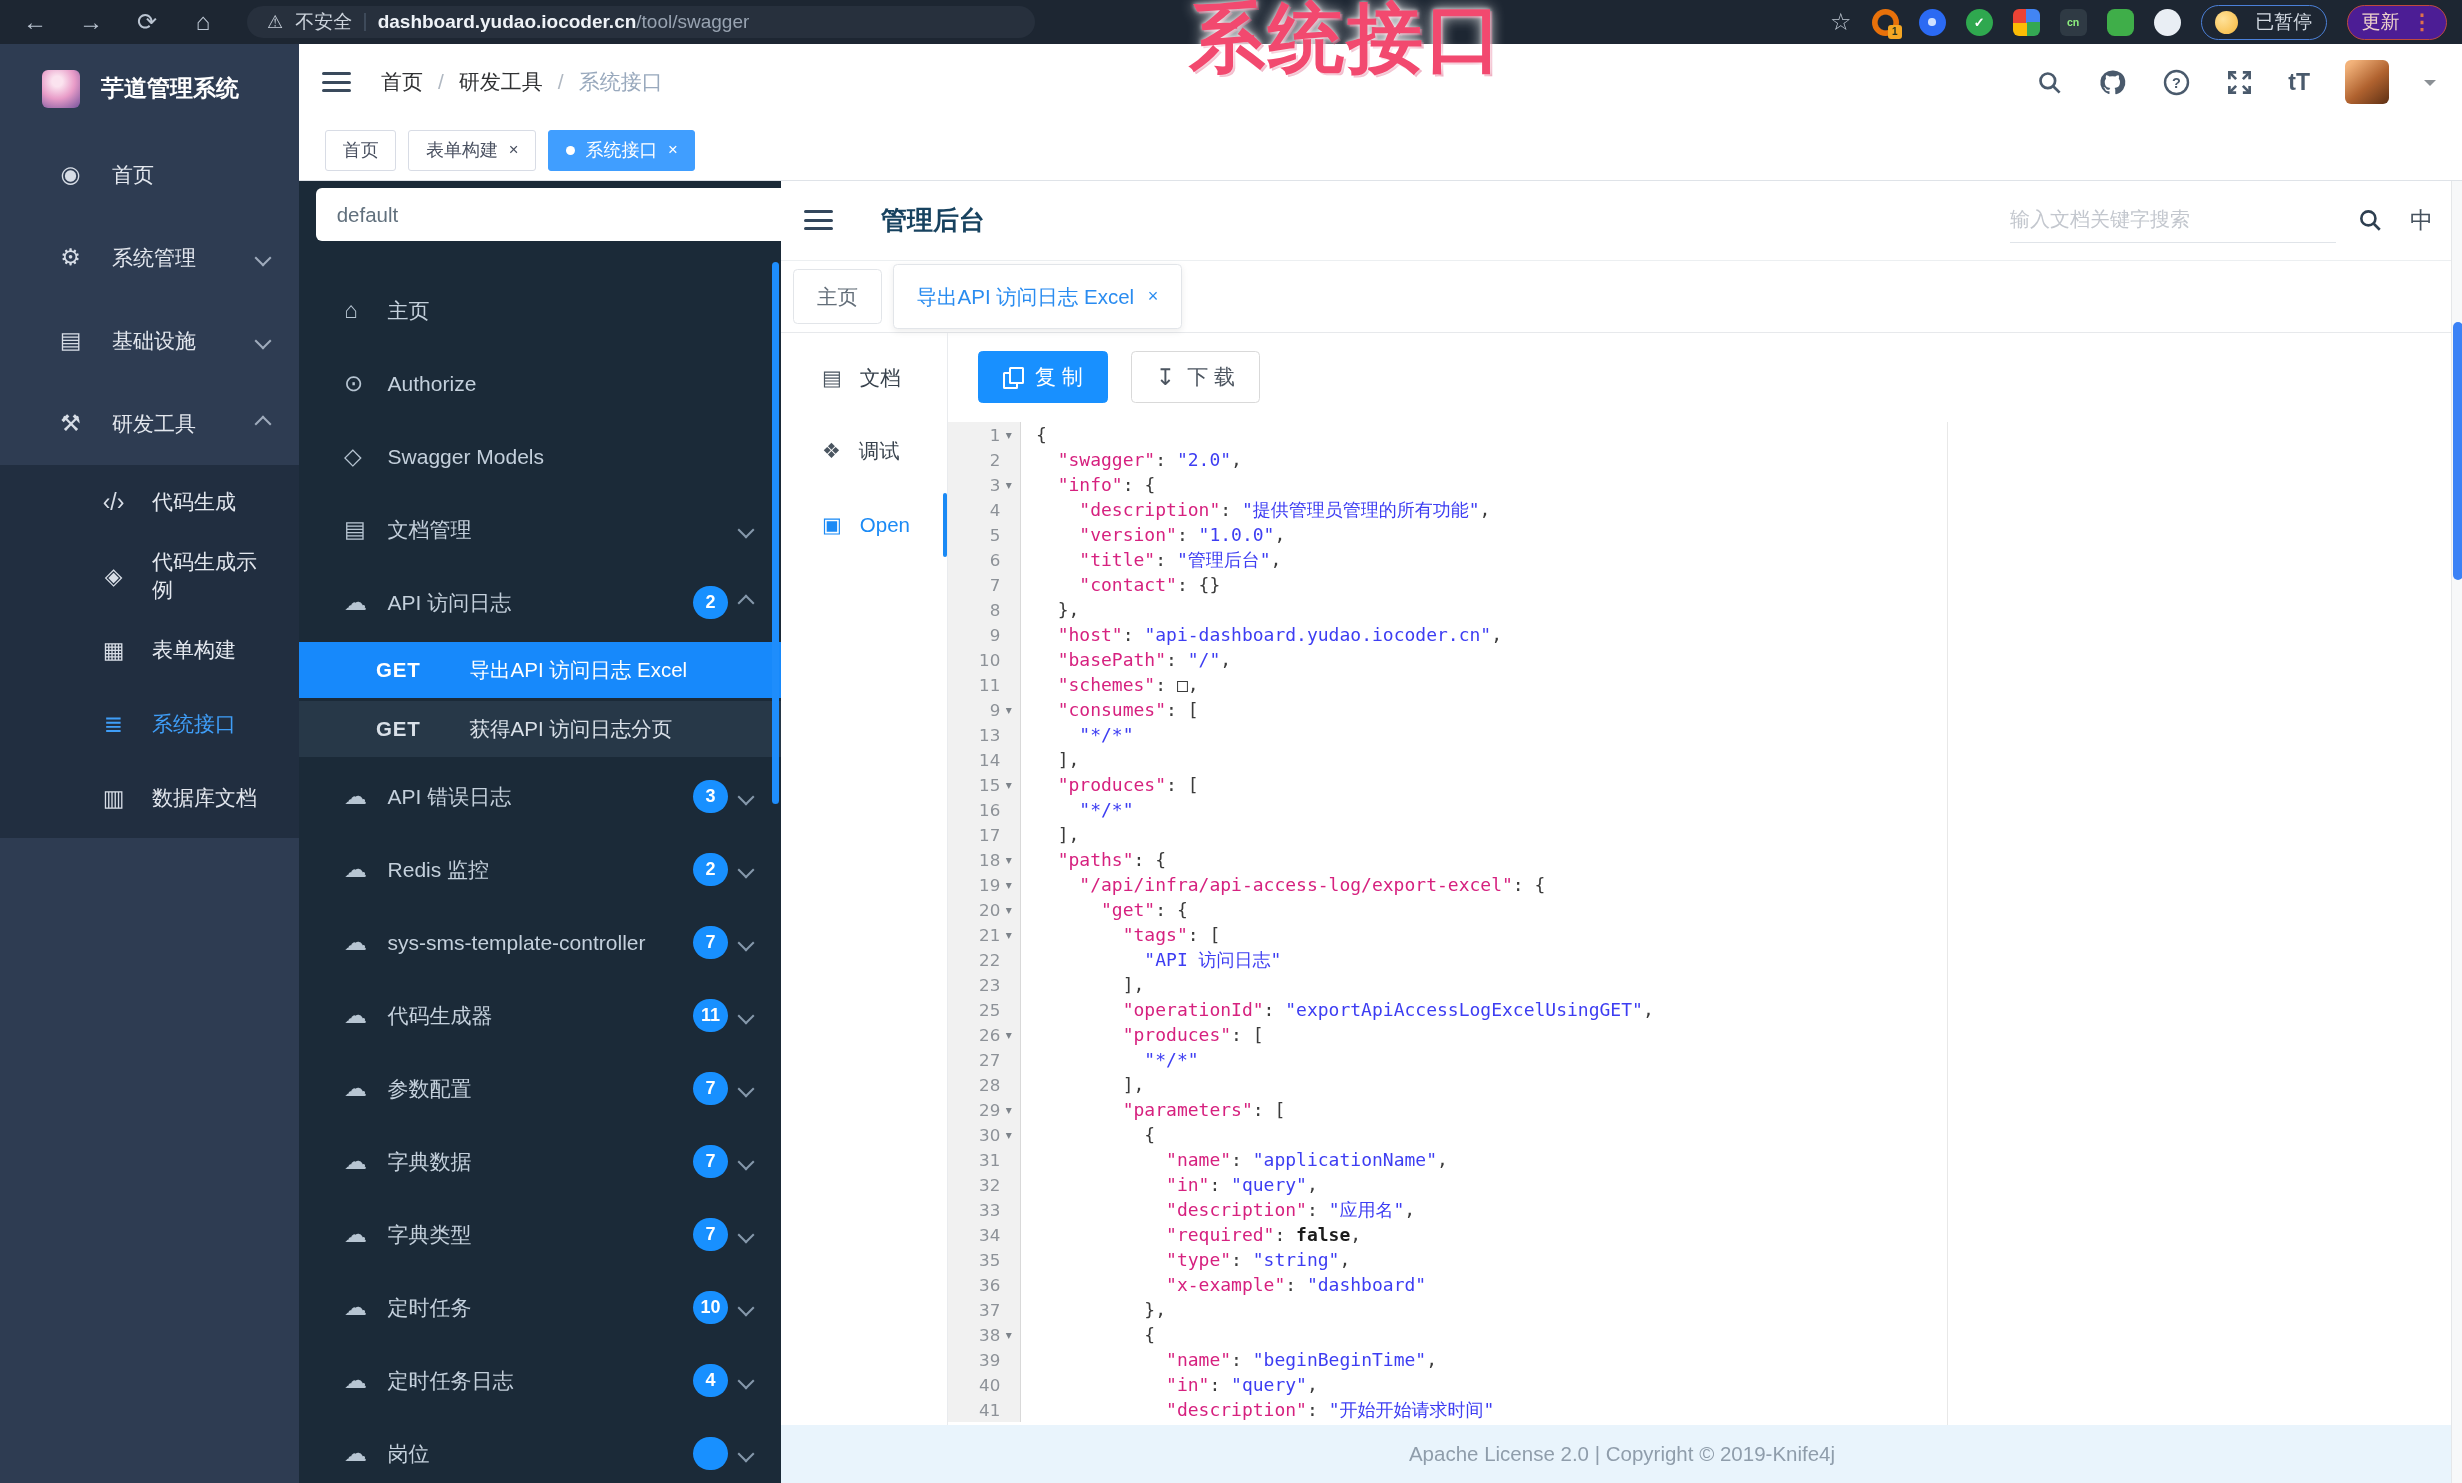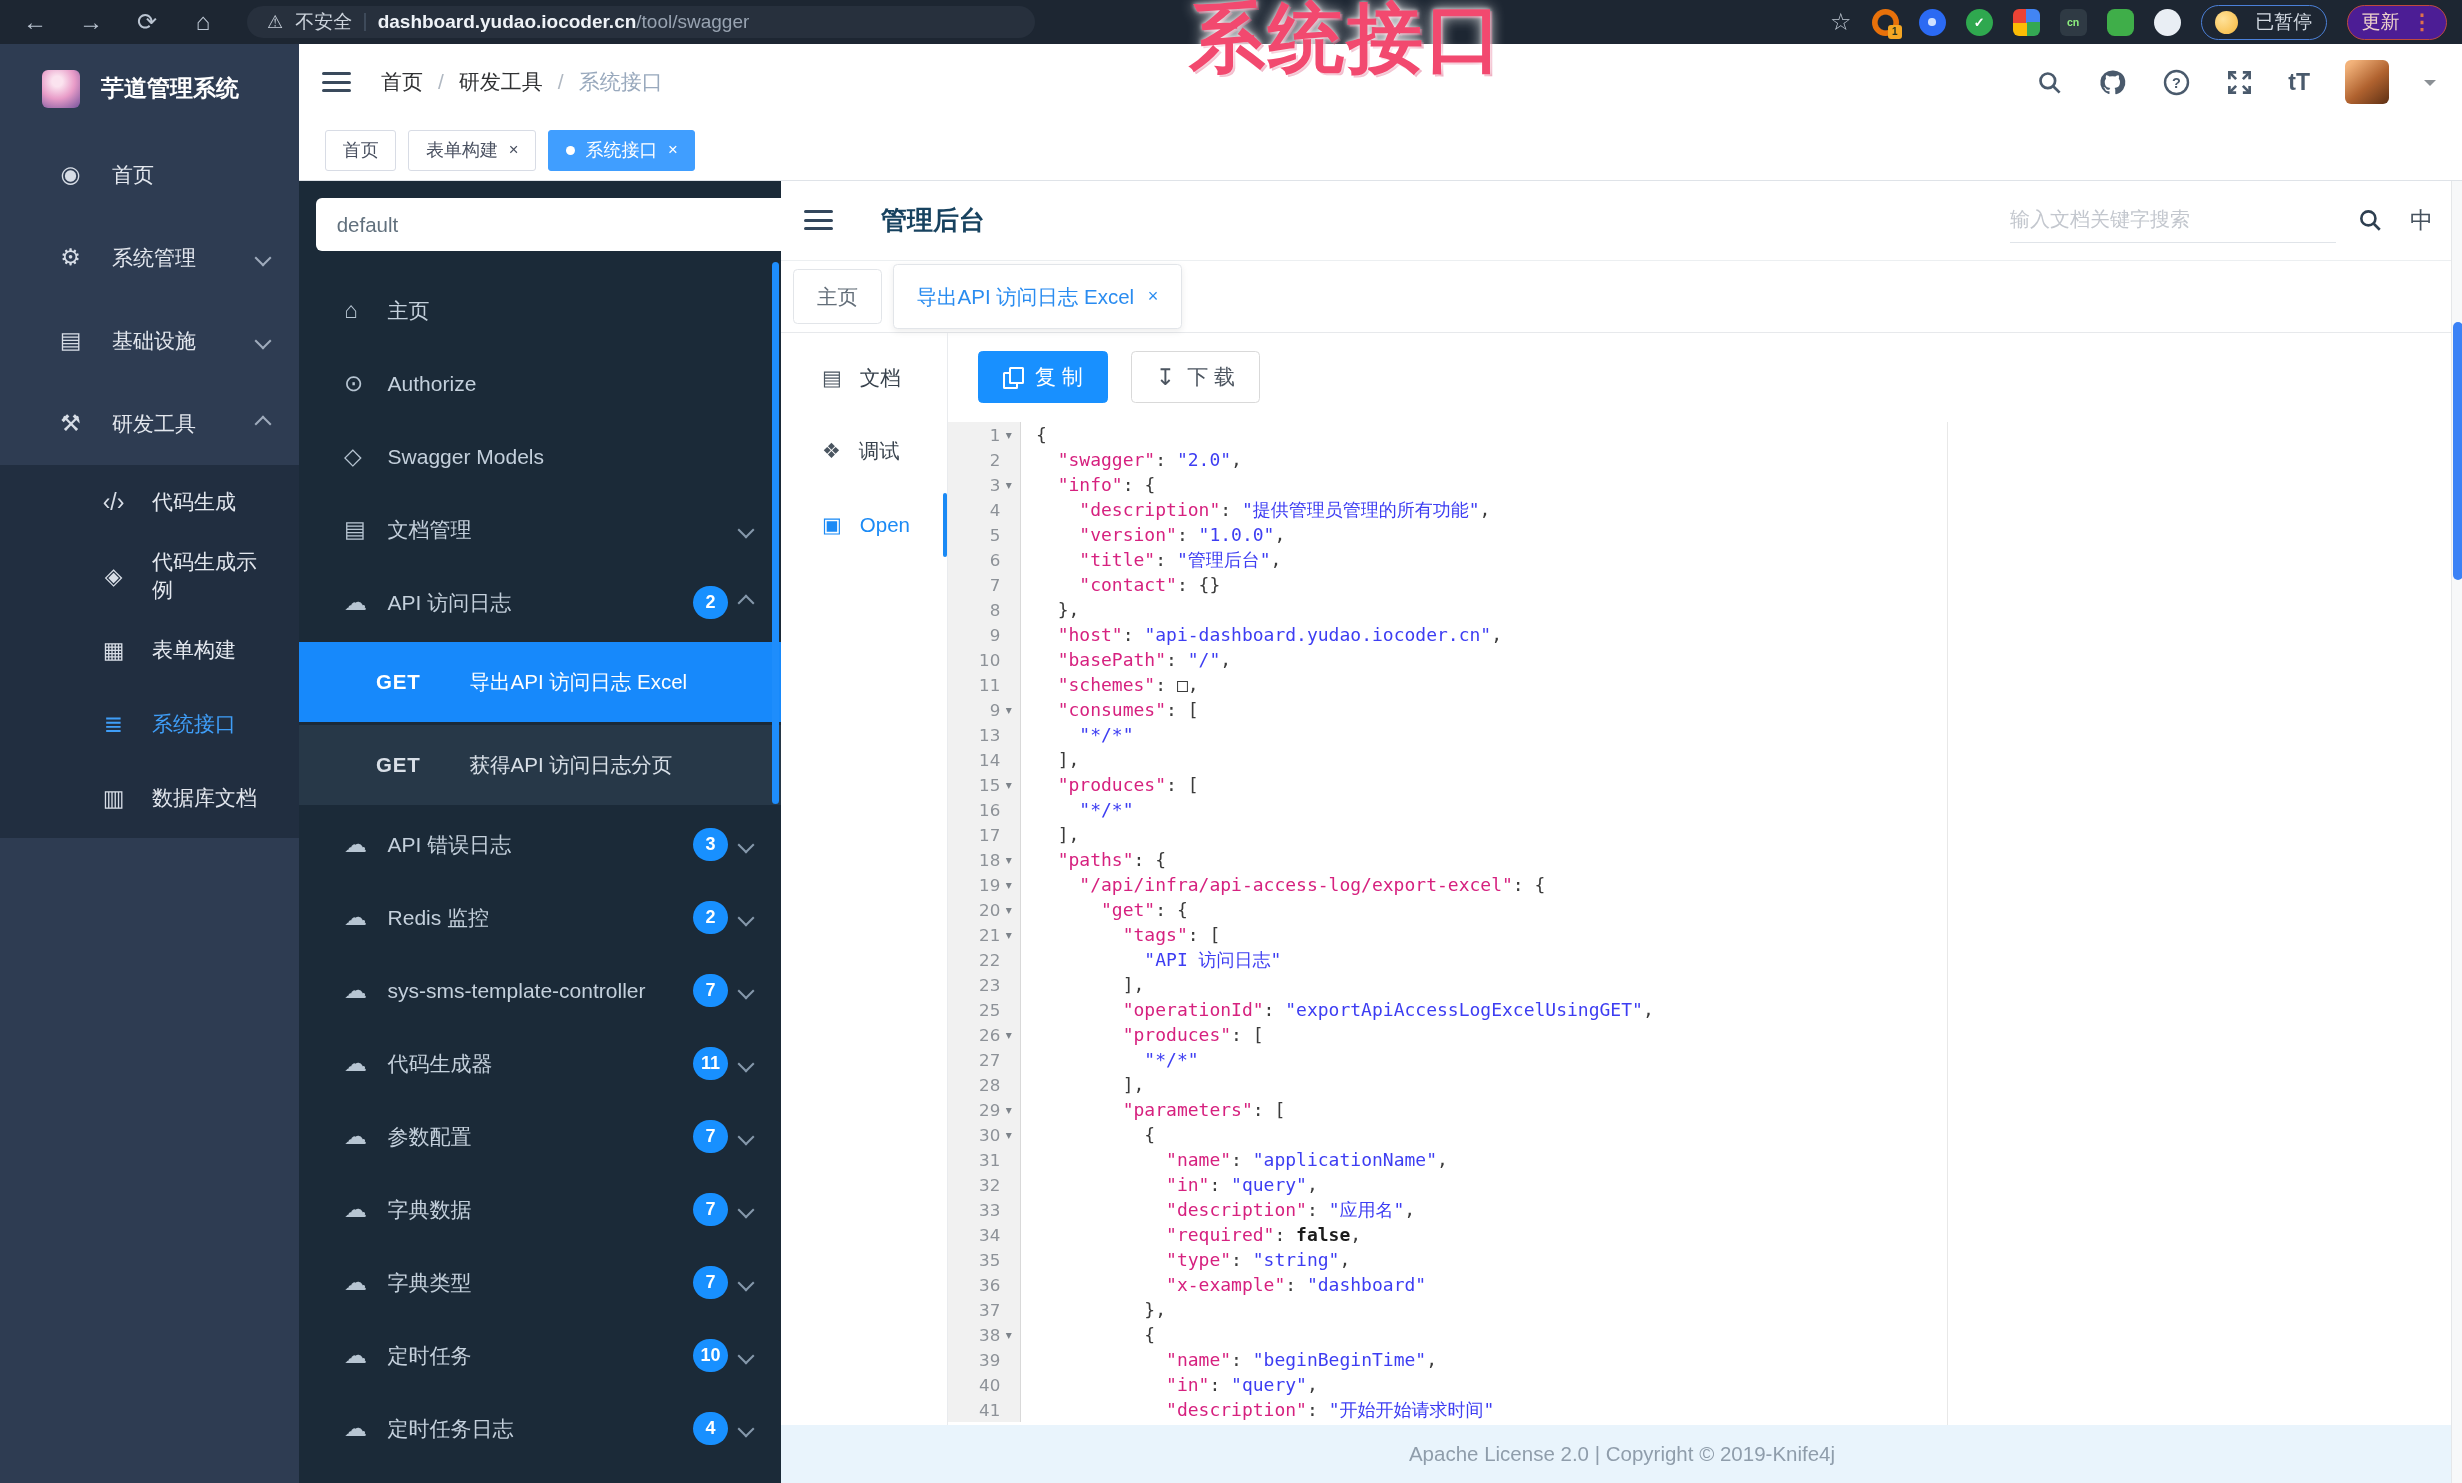--- a/index.html
+++ b/index.html
@@ -81,34 +81,34 @@
        font-size:18px;display:flex;align-items:center;gap:10.6px;padding:0 16.7px;box-sizing:border-box}
   .tag .dot{width:9px;height:9px;border-radius:50%;background:#fff}
   .tag .x{font-size:16.7px}
   .tag.active{background:#409eff;border-color:#409eff;color:#fff}
 
   
   .workspace{position:absolute;left:299px;top:180px;width:2164px;height:1303px}
 
   
   .kside{position:absolute;left:0;top:0;width:482px;height:100%;background:#1b2a38;overflow:hidden}
-  .kselect{position:absolute;left:16.7px;top:18px;width:522px;height:53px;background:#fff;border-radius:6px;
+  .kselect{position:absolute;left:16.7px;top:8px;width:522px;height:53px;background:#fff;border-radius:6px;
            display:flex;align-items:center;justify-content:space-between;padding:0 21px;
            color:#61707d;font-size:20.5px;box-sizing:border-box}
   .kselect .chv{border-color:#9aa6b2;width:8.3px;height:8.3px}
   .kmenu{position:absolute;left:0;top:94px;width:100%}
   .k-item{height:73px;display:flex;align-items:center;padding:0 23px 0 45px;color:#c4d0dc;font-size:21px}
   .k-item .ic{width:33px;font-size:23px;color:#b7c5d2;flex:0 0 auto}
   .k-item .lb{margin-left:10.6px;white-space:nowrap}
   .k-item .sp{flex:1}
   .badge{min-width:35px;height:33px;border-radius:16.7px;background:#1890ff;color:#fff;font-size:18px;
          font-weight:bold;display:flex;align-items:center;justify-content:center;padding:0 6px;
          margin-right:12px;box-sizing:border-box}
   .k-item .chv{border-color:#8598ab;margin-right:6px}
-  .k-get{height:80px;margin:3px 0;display:flex;align-items:center;background:#273848;color:#d9e0e8;
+  .k-get{height:56px;margin:3px 0;display:flex;align-items:center;background:#273848;color:#d9e0e8;
          font-size:20.5px;padding-left:77px;gap:49px}
   .k-get .m{font-weight:bold;letter-spacing:0.8px}
   .k-get.active{background:#1789fb;color:#fff}
   .kscroll{position:absolute;right:2.3px;top:82px;width:6.8px;height:542px;border-radius:3.8px;background:#1e8dfc}
 
   
   .doc{position:absolute;left:482px;top:0;width:1682px;height:100%;background:#fff}
   .doc-header{position:absolute;left:0;top:0;width:100%;height:81px;border-bottom:0.8px solid #eceff1;
               display:flex;align-items:center;padding:0 30px 0 23px;box-sizing:border-box}
   .hamb.dark i{background:#33475c}

